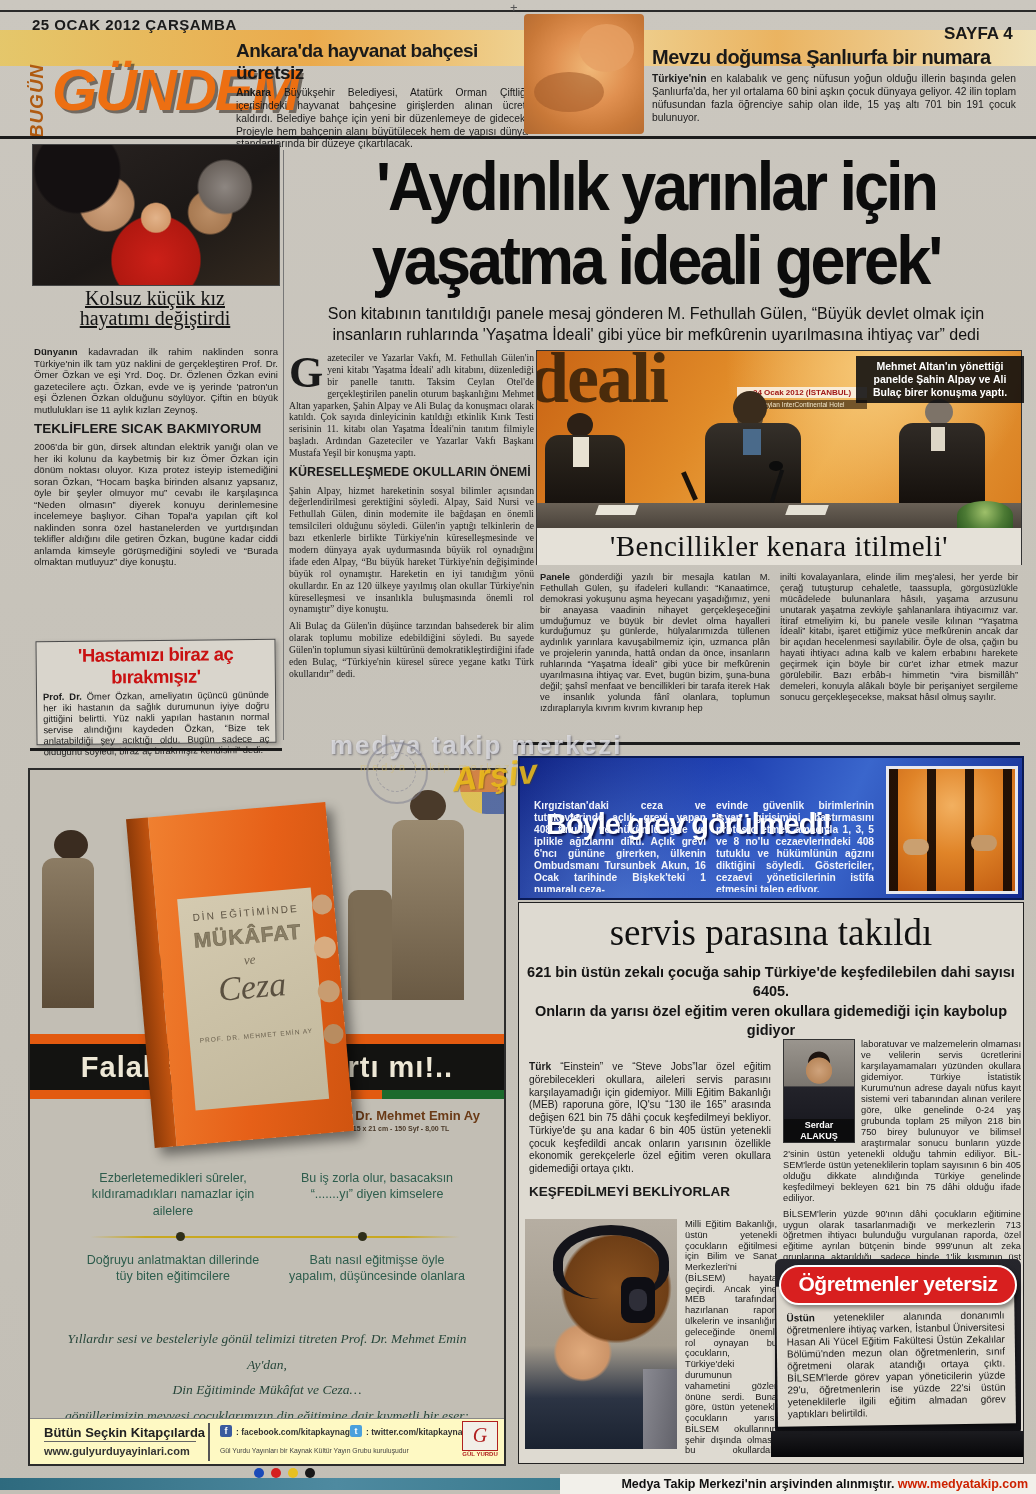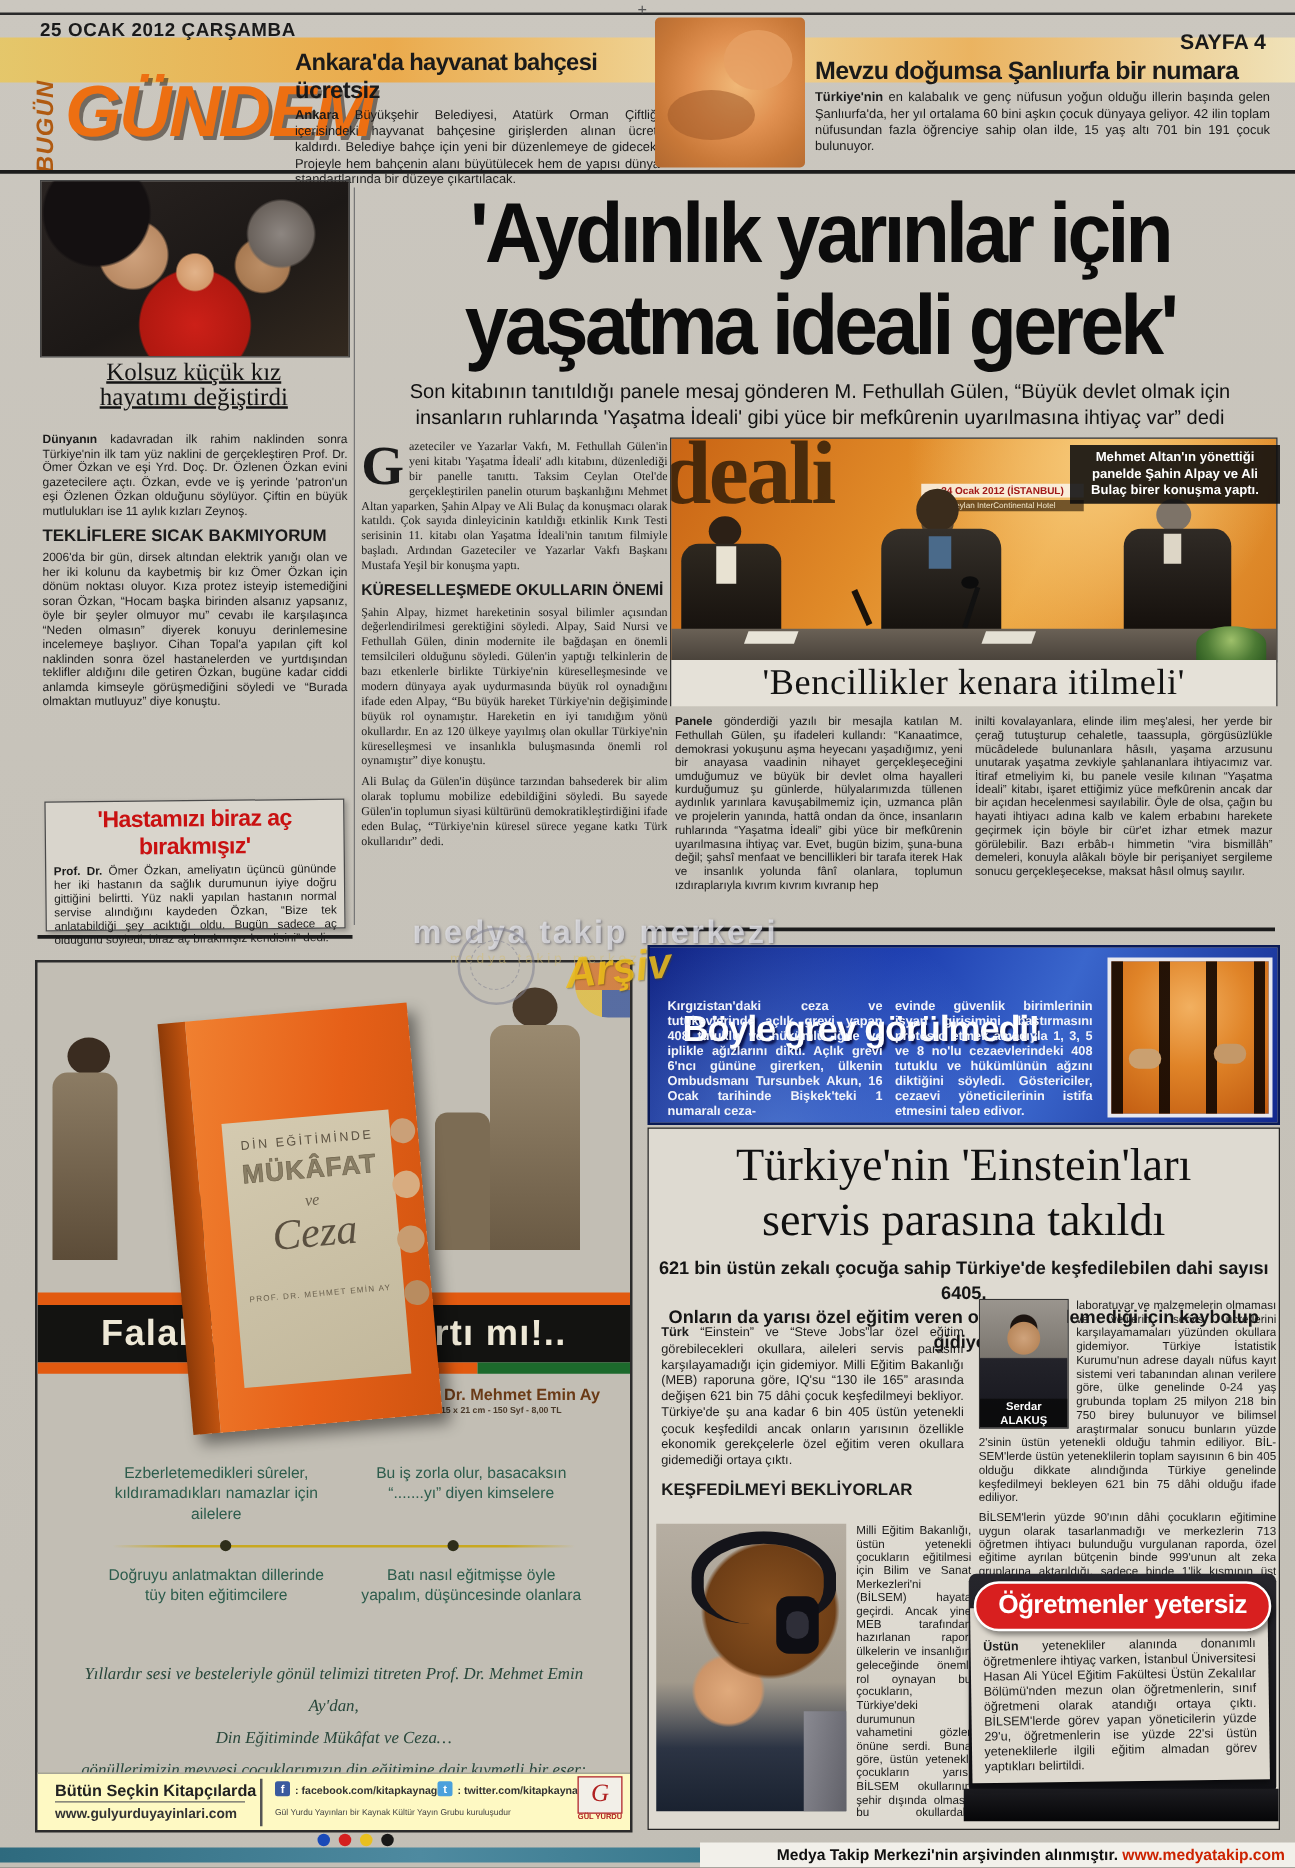--- a/index.html
+++ b/index.html
@@ -229,21 +229,20 @@
       <div class="abs" style="left:190px;top:28px;font-size:6.8px;color:#444;">Gül Yurdu Yayınları bir Kaynak Kültür Yayın Grubu kuruluşudur</div>
       <div class="abs" style="left:432px;top:2px;width:34px;height:28px;background:#f2efe8;border:1.5px solid #b02020;text-align:center;">
         <span class="serif" style="font-size:20px;font-style:italic;color:#b02020;line-height:26px;">G</span>
       </div>
       <div class="abs" style="left:430px;top:32px;width:40px;text-align:center;font-size:6px;font-weight:bold;color:#b02020;">GÜL YURDU</div>
     </div>
   </div>
 
   <div class="abs" style="left:518px;top:902px;width:504px;height:560px;background:#dedad1;border:1.5px solid #222;overflow:hidden;">
     <div class="serif" style="text-align:center;font-size:37px;line-height:1.18;color:#101010;margin-top:8px;">
-      <div>Türkiye'nin 'Einstein'ları</div>
       <div>servis parasına takıldı</div>
     </div>
     <div style="text-align:center;font-size:14.5px;font-weight:bold;line-height:1.35;margin-top:8px;color:#141414;">
       <div>621 bin üstün zekalı çocuğa sahip Türkiye'de  keşfedilebilen dahi sayısı 6405.</div>
       <div>Onların da yarısı özel eğitim veren okullara gidemediği için kaybolup gidiyor</div>
     </div>
 
     <div class="abs jt" style="left:10px;top:158px;width:242px;font-size:10.2px;line-height:1.25;">
       <p><span class="lead">Türk</span> <span>“Einstein” ve “Steve Jobs”lar özel eğitim görebilecekleri okullara, aileleri servis parasını karşılayamadığı için gidemiyor. Milli Eğitim Bakanlığı (MEB) raporuna göre, IQ'su “130 ile 165” arasında değişen 621 bin 75 dâhi çocuk keşfedilmeyi bekliyor. Türkiye'de şu ana kadar 6 bin 405 üstün yetenekli çocuk keşfedildi ancak onların yarısının özellikle ekonomik gerekçelerle özel eğitim veren okullara gidemediği ortaya çıktı.</span></p>
       <div class="subhead" style="font-size:13.5px;margin-top:8px;">KEŞFEDİLMEYİ BEKLİYORLAR</div>

